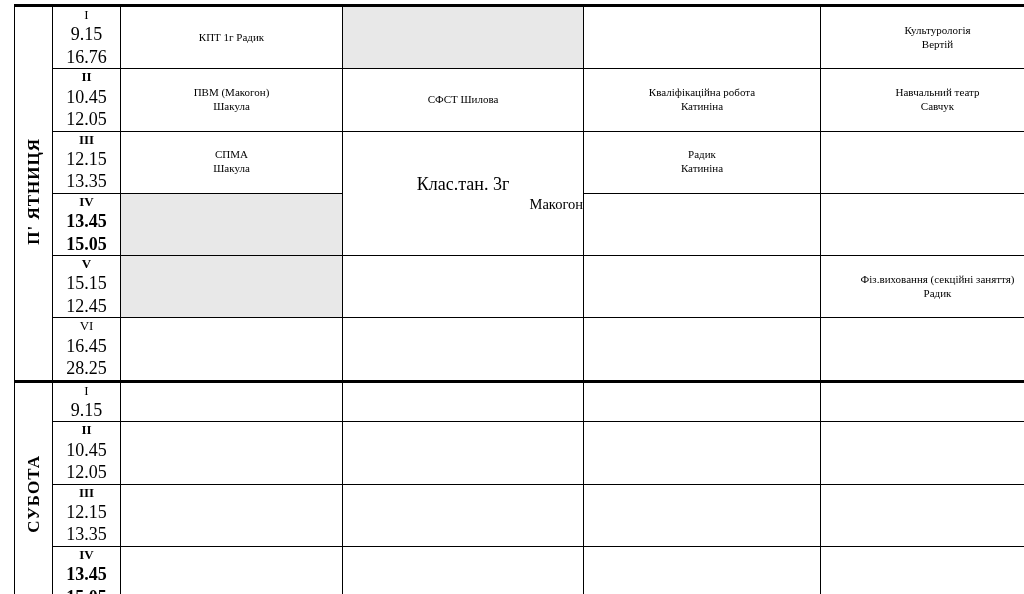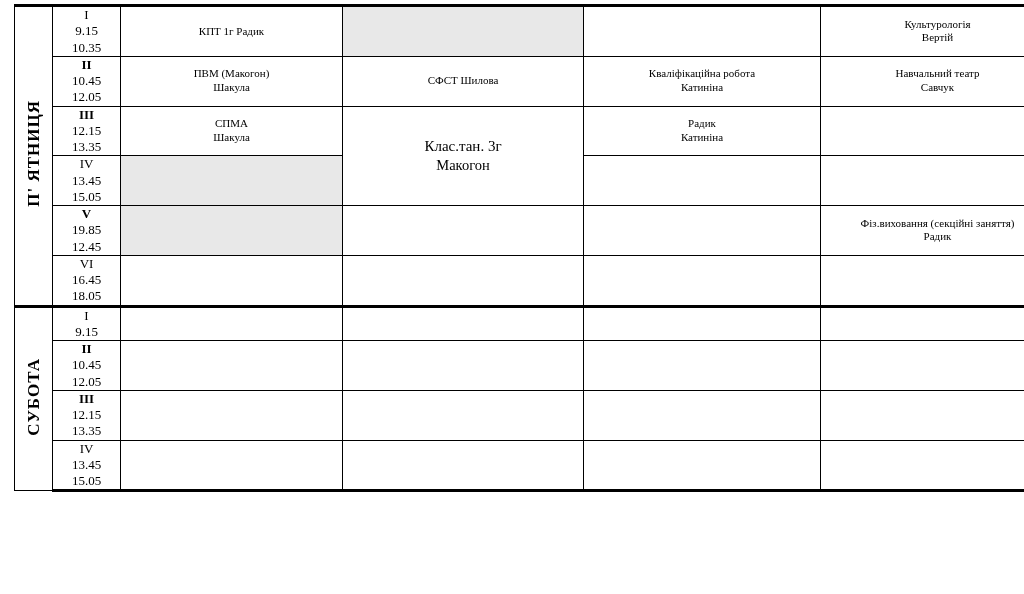--- a/index.html
+++ b/index.html
@@ -67,38 +67,38 @@
     font-size: 13px;
     padding: 2px 0 3px 0;
     line-height: 1.45;
   }
   td.period .rom {
     display: block;
     font-size: 13px;
   }
   td.period .t1, td.period .t2 {
     display: block;
-    font-size: 13px;
+    font-size: 18px;
   }
   td.period.bold .rom,
   td.period.bold .t1,
   td.period.bold .t2 {
-    font-weight: normal;
+    font-weight: bold;
   }
 
   
   td.subject {
     font-size: 11.5px;
     padding: 3px 4px;
     line-height: 1.3;
   }
   td.subject .s-name { display: block; }
   td.subject .s-teacher { display: block; }
-  td.subject.big .s-name { font-size: 15px; }
-  td.subject.big .s-teacher { font-size: 14.5px; }
+  td.subject.big .s-name { font-size: 18px; }
+  td.subject.big .s-teacher { font-size: 14.5px; text-align: right; }
   td.shaded { background: #e8e8e8; }
 
   
   td.redge { border-right: 3px solid #000000; }
   
   tr.firstrow td { border-top: 3px solid #000000; }
   tr.lastrow td { border-bottom: 3px solid #000000; }
   
   tr.blocksep td { border-top: 3px solid #000000; }
 </style>
@@ -117,21 +117,21 @@
     </colgroup>
     <tbody>
 
       <tr class="firstrow">
         <td class="daycell" rowspan="6">
           <span class="vert">П' ЯТНИЦЯ</span>
         </td>
         <td class="period">
           <span class="rom">I</span>
           <span class="t1">9.15</span>
-          <span class="t2">10.35</span>
+          <span class="t2">16.76</span>
         </td>
         <td class="subject">
           <span class="s-name">КПТ 1г Радик</span>
           <span class="s-teacher"></span>
         </td>
         <td class="subject shaded">
           <span class="s-name"></span>
           <span class="s-teacher"></span>
         </td>
         <td class="subject">
@@ -208,21 +208,21 @@
         </td>
         <td class="subject redge">
           <span class="s-name"></span>
           <span class="s-teacher"></span>
         </td>
       </tr>
 
       <tr>
         <td class="period">
           <span class="rom" style="font-weight:bold">V</span>
-          <span class="t1">19.85</span>
+          <span class="t1">15.15</span>
           <span class="t2">12.45</span>
         </td>
         <td class="subject shaded">
           <span class="s-name"></span>
           <span class="s-teacher"></span>
         </td>
         <td class="subject">
           <span class="s-name"></span>
           <span class="s-teacher"></span>
         </td>
@@ -233,21 +233,21 @@
         <td class="subject redge">
           <span class="s-name">Фіз.виховання (секційні заняття)</span>
           <span class="s-teacher">Радик</span>
         </td>
       </tr>
 
       <tr>
         <td class="period">
           <span class="rom" style="font-weight:normal">VI</span>
           <span class="t1">16.45</span>
-          <span class="t2">18.05</span>
+          <span class="t2">28.25</span>
         </td>
         <td class="subject">
           <span class="s-name"></span>
           <span class="s-teacher"></span>
         </td>
         <td class="subject">
           <span class="s-name"></span>
           <span class="s-teacher"></span>
         </td>
         <td class="subject">

